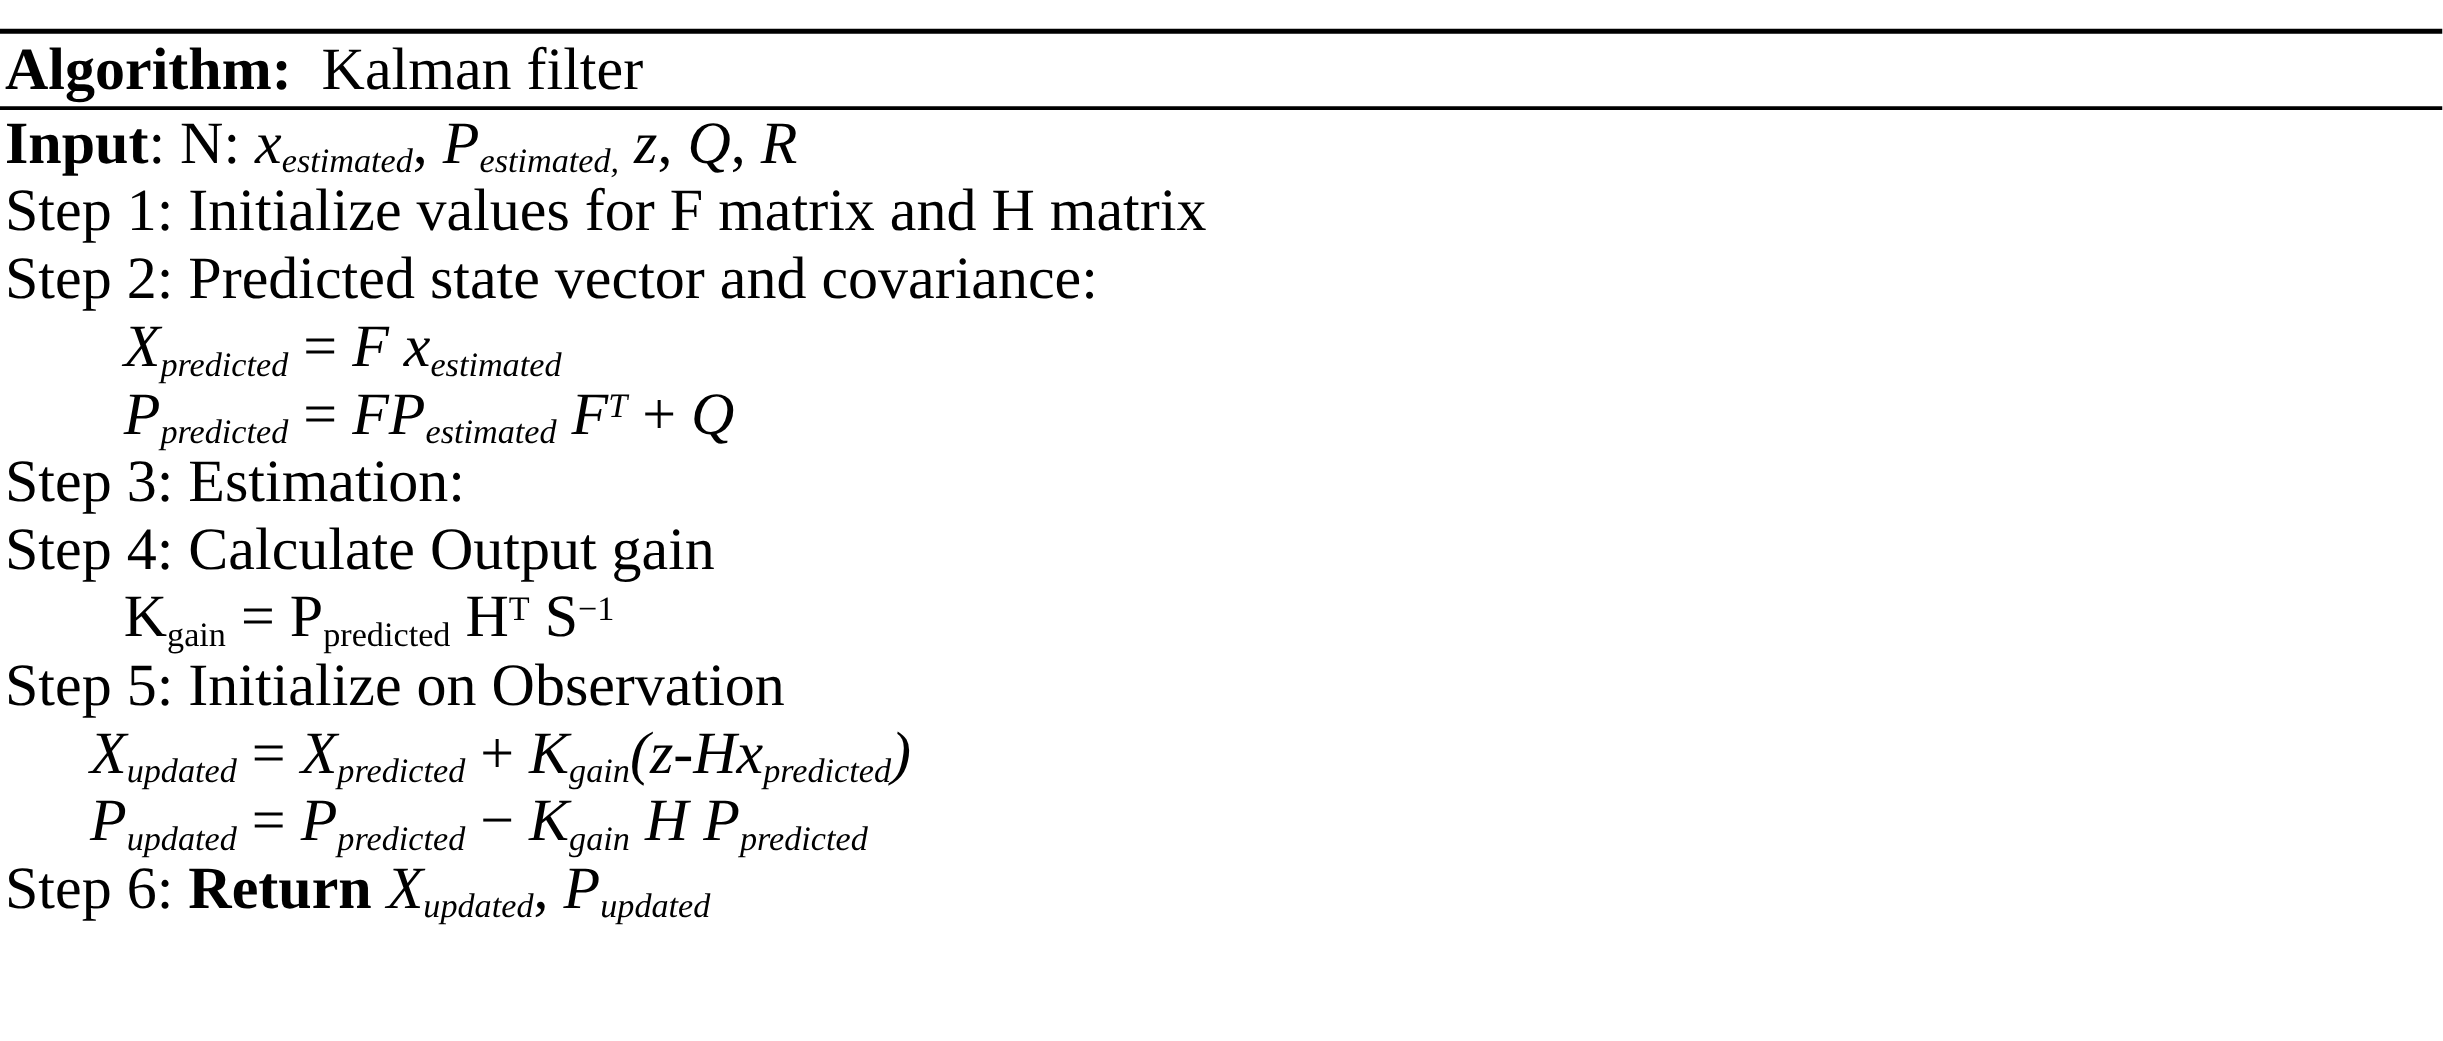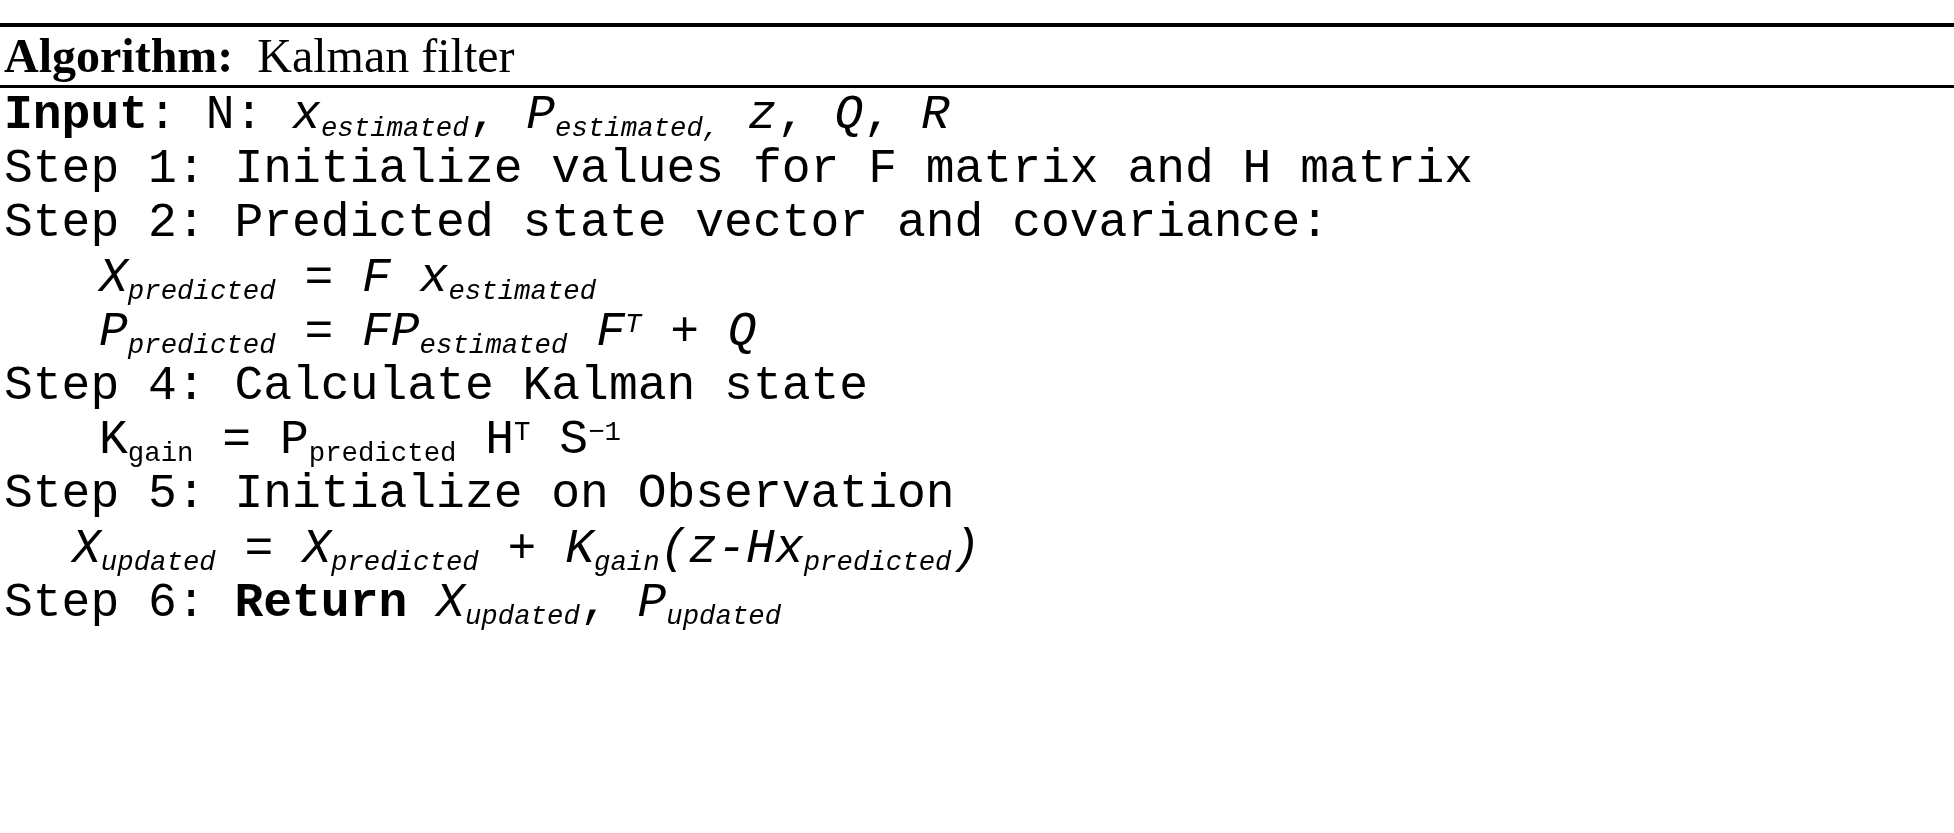--- a/index.html
+++ b/index.html
@@ -41,21 +41,20 @@
     margin-left: 24px;
   }
   .algo-steps {
     height: 759px;
   }
   .line {
     height: 54.2px;
     line-height: 54.2px;
     white-space: nowrap;
     padding-left: 4px;
-    font-family: Liberation Mono, monospace;
   }
   .line.indent-1 { padding-left: 99px; }
   .line.indent-2 { padding-left: 72px; }
   .seg.b  { font-weight: bold; }
   .seg.it { font-style: italic; }
   .seg.sub {
     font-size: 0.57em;
     vertical-align: -0.28em;
     line-height: 0;
   }
@@ -73,20 +72,22 @@
   <div class="algo-header">
     <span class="label">Algorithm:</span><span class="title">Kalman filter</span>
   </div>
   <div class="rule rule-mid"></div>
   <div class="algo-steps">
       <div class="line indent-0"><span class="seg b">Input</span><span class="seg">: N: </span><span class="seg it">x</span><span class="seg it sub">estimated</span><span class="seg">, </span><span class="seg it">P</span><span class="seg it sub">estimated,</span><span class="seg"> </span><span class="seg it">z</span><span class="seg">, </span><span class="seg it">Q</span><span class="seg">, </span><span class="seg it">R</span></div>
       <div class="line indent-0"><span class="seg">Step 1: Initialize values for F matrix and H matrix</span></div>
       <div class="line indent-0"><span class="seg">Step 2: Predicted state vector and covariance:</span></div>
       <div class="line indent-1"><span class="seg it">X</span><span class="seg it sub">predicted</span><span class="seg"> = </span><span class="seg it">F x</span><span class="seg it sub">estimated</span></div>
       <div class="line indent-1"><span class="seg it">P</span><span class="seg it sub">predicted</span><span class="seg"> = </span><span class="seg it">FP</span><span class="seg it sub">estimated</span><span class="seg"> </span><span class="seg it">F</span><span class="seg it sup">T</span><span class="seg"> + </span><span class="seg it">Q</span></div>
-      <div class="line indent-0"><span class="seg">Step 4: Calculate Kalman state</span></div>
+      <div class="line indent-0"><span class="seg">Step 3: Estimation:</span></div>
+      <div class="line indent-0"><span class="seg">Step 4: Calculate Output gain</span></div>
       <div class="line indent-1"><span class="seg">K</span><span class="seg sub">gain</span><span class="seg"> = </span><span class="seg">P</span><span class="seg sub">predicted</span><span class="seg"> H</span><span class="seg sup">T</span><span class="seg"> S</span><span class="seg sup">−1</span></div>
       <div class="line indent-0"><span class="seg">Step 5: Initialize on Observation</span></div>
       <div class="line indent-2"><span class="seg it">X</span><span class="seg it sub">updated</span><span class="seg"> = </span><span class="seg it">X</span><span class="seg it sub">predicted</span><span class="seg"> + </span><span class="seg it">K</span><span class="seg it sub">gain</span><span class="seg it">(</span><span class="seg it">z-Hx</span><span class="seg it sub">predicted</span><span class="seg it">)</span></div>
+      <div class="line indent-2"><span class="seg it">P</span><span class="seg it sub">updated</span><span class="seg"> = </span><span class="seg it">P</span><span class="seg it sub">predicted</span><span class="seg"> − </span><span class="seg it">K</span><span class="seg it sub">gain</span><span class="seg"> </span><span class="seg it">H P</span><span class="seg it sub">predicted</span></div>
       <div class="line indent-0"><span class="seg">Step 6: </span><span class="seg b">Return </span><span class="seg it">X</span><span class="seg it sub">updated</span><span class="seg">, </span><span class="seg it">P</span><span class="seg it sub">updated</span></div>
     </div>
   <div class="rule rule-bottom"></div>
 </div>
 
 </body></html>

